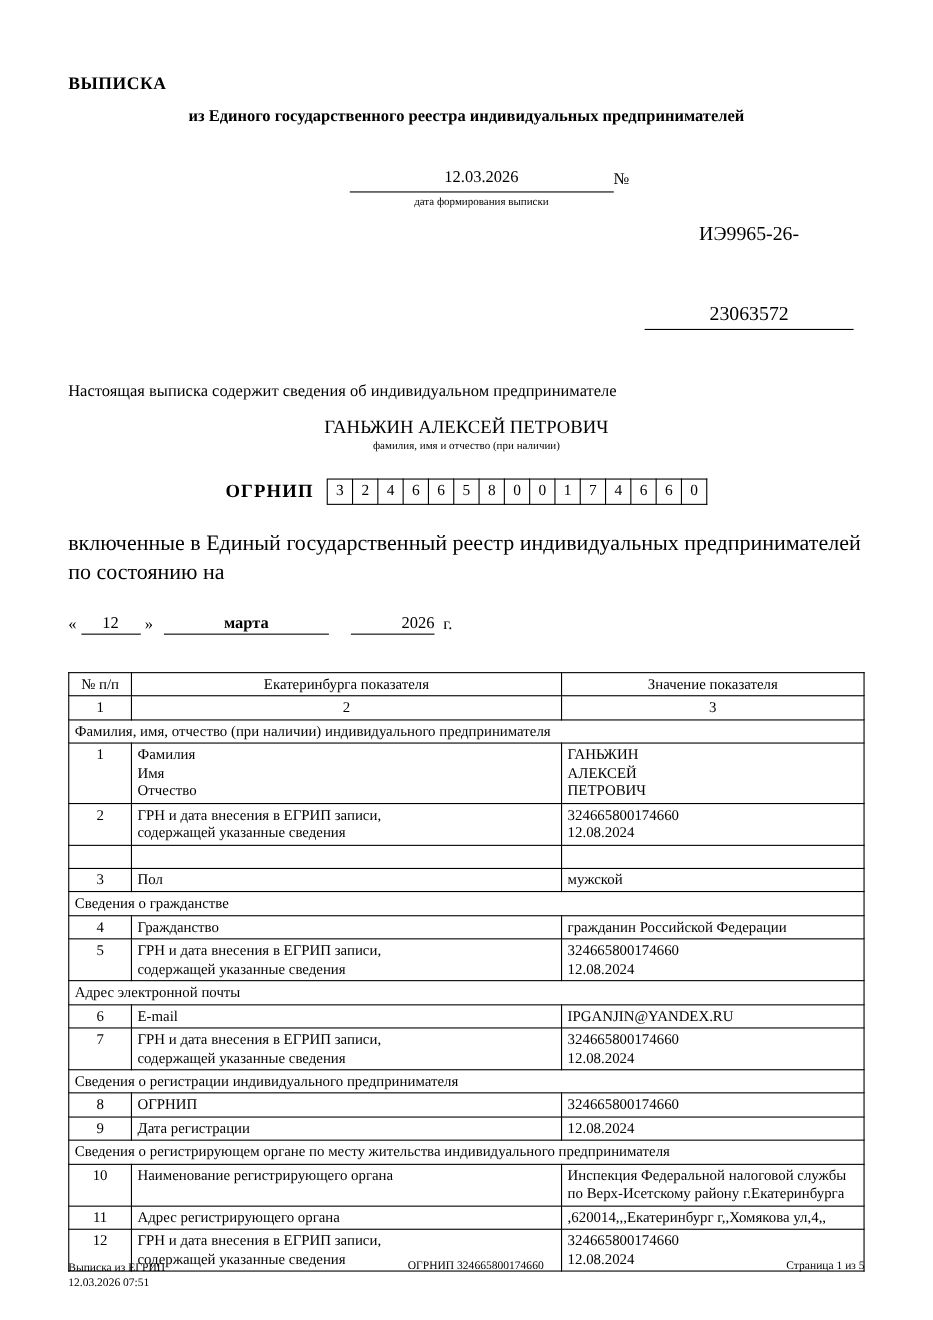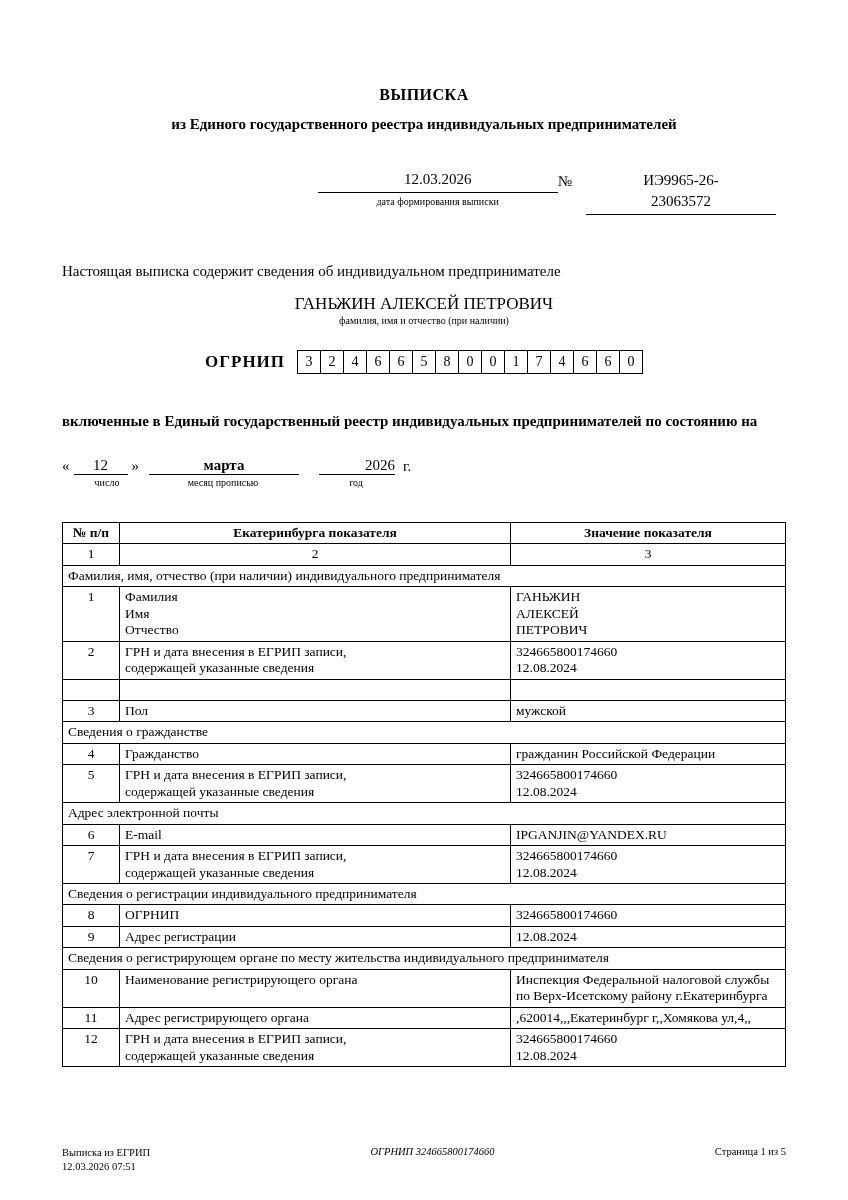--- a/index.html
+++ b/index.html
@@ -15,25 +15,24 @@
     position: relative;
   }
   .page {
     width: 848px;
     min-height: 1200px;
     box-sizing: border-box;
     padding: 50px 62px 0 62px;
     position: relative;
   }
   .title-main {
-    text-align: center;
     font-weight: bold;
     font-size: 16px;
     letter-spacing: 0.5px;
-    margin-top: 36px;
+    margin-top: 18px;
     font-family: Liberation Serif, serif;
   }
   .title-sub {
     text-align: center;
     font-weight: bold;
     font-size: 15px;
     margin-top: 12px;
   }
 
   
@@ -68,23 +67,24 @@
   }
   .num-label {
     font-size: 15px;
     padding-top: 2px;
   }
   .num-value-wrap {
     width: 190px;
     text-align: center;
   }
   .num-value {
-    font-size: 15px;
+    font-size: 18px;
     line-height: 1.25;
     padding-bottom: 2px;
+    margin-top: 48px;
   }
 
   .intro {
     font-size: 15px;
     margin-top: 48px;
   }
   .person-name {
     text-align: center;
     font-size: 17px;
     margin-top: 14px;
@@ -118,24 +118,23 @@
     border-left: none;
     font-size: 14px;
     line-height: 22px;
     text-align: center;
   }
   .ogrnip-boxes .cell:first-child {
     border-left: 1px solid #000;
   }
 
   .included {
-    font-size: 15px;
-    margin-top: 38px;
+    font-size: 20px;
+    margin-top: 22px;
     line-height: 1.3;
-    font-weight: bold;
   }
 
   
   .dw-row {
     display: flex;
     align-items: flex-end;
     margin-top: 26px;
     font-size: 15px;
     gap: 0;
   }
@@ -185,21 +184,21 @@
     width: 46px;
     text-align: center;
   }
   td.c-name {
     width: 380px;
   }
   td.c-val {
   }
   tr.head td {
     text-align: center;
-    font-weight: bold;
+    font-weight: normal;
   }
   tr.colnum td {
     text-align: center;
   }
   tr.section td {
     text-align: left;
     font-weight: normal;
     margin-left: 12px;
   }
   tr.blank td {
@@ -211,21 +210,21 @@
     position: absolute;
     left: 62px;
     right: 62px;
     bottom: 26px;
     display: flex;
     justify-content: space-between;
     align-items: flex-start;
     font-size: 10.5px;
   }
   .footer .f-left { line-height: 1.35; }
-  .footer .f-center { padding-bottom: 0px; font-style: italic; }
+  .footer .f-center { padding-bottom: 0px; }
   .footer .f-right { padding-bottom: 0px; }
   .nowrap { white-space: pre-wrap; }
 </style>
 </head>
 <body>
 
 <div class="page">
 
   <div class="title-main">ВЫПИСКА</div>
   <div class="title-sub">из Единого государственного реестра индивидуальных предпринимателей</div>
@@ -274,25 +273,20 @@
   <div class="included">включенные в Единый государственный реестр индивидуальных предпринимателей по состоянию на</div>
 
   <div class="dw-row">
     <span class="dw-q">«</span>
     <span class="dw-day">12</span>
     <span class="dw-q2">»</span>
     <span class="dw-month">марта</span>
     <span class="dw-year">2026</span>
     <span class="dw-g">г.</span>
   </div>
-  <div class="dw-captions">
-    <span class="c1">число</span>
-    <span class="c2">месяц прописью</span>
-    <span class="c3">год</span>
-  </div>
 
   <table class="main">
     <tbody id="table-body">
         <tr class="head">
           <td class="c-num">№ п/п</td>
           <td class="c-name">Екатеринбурга показателя</td>
           <td class="c-val">Значение показателя</td>
         </tr>
         <tr class="colnum">
           <td class="c-num">1</td>
@@ -361,21 +355,21 @@
         <tr class="section">
           <td colspan="3">Сведения о регистрации индивидуального предпринимателя</td>
         </tr>
         <tr>
           <td class="c-num">8</td>
           <td class="c-name nowrap">ОГРНИП</td>
           <td class="c-val nowrap">324665800174660</td>
         </tr>
         <tr>
           <td class="c-num">9</td>
-          <td class="c-name nowrap">Адрес регистрации</td>
+          <td class="c-name nowrap">Дата регистрации</td>
           <td class="c-val nowrap">12.08.2024</td>
         </tr>
         <tr class="section">
           <td colspan="3">Сведения о регистрирующем органе по месту жительства индивидуального предпринимателя</td>
         </tr>
         <tr>
           <td class="c-num">10</td>
           <td class="c-name nowrap">Наименование регистрирующего органа</td>
           <td class="c-val nowrap">Инспекция Федеральной налоговой службы
 по Верх-Исетскому району г.Екатеринбурга</td>

